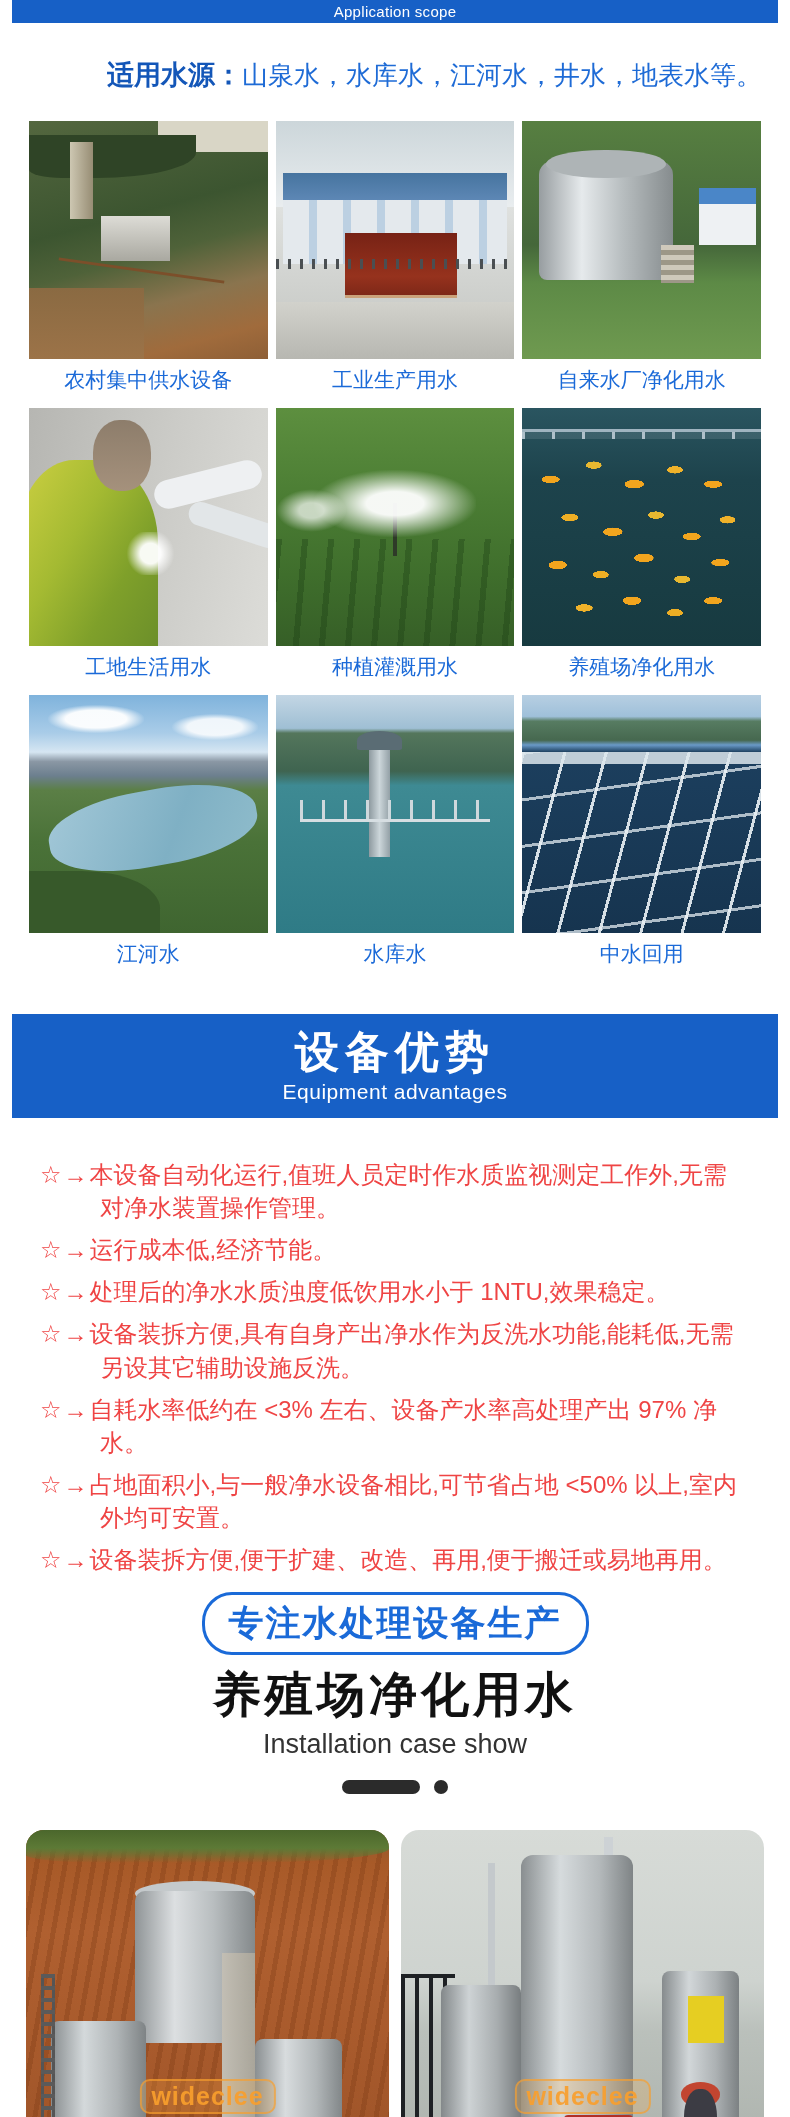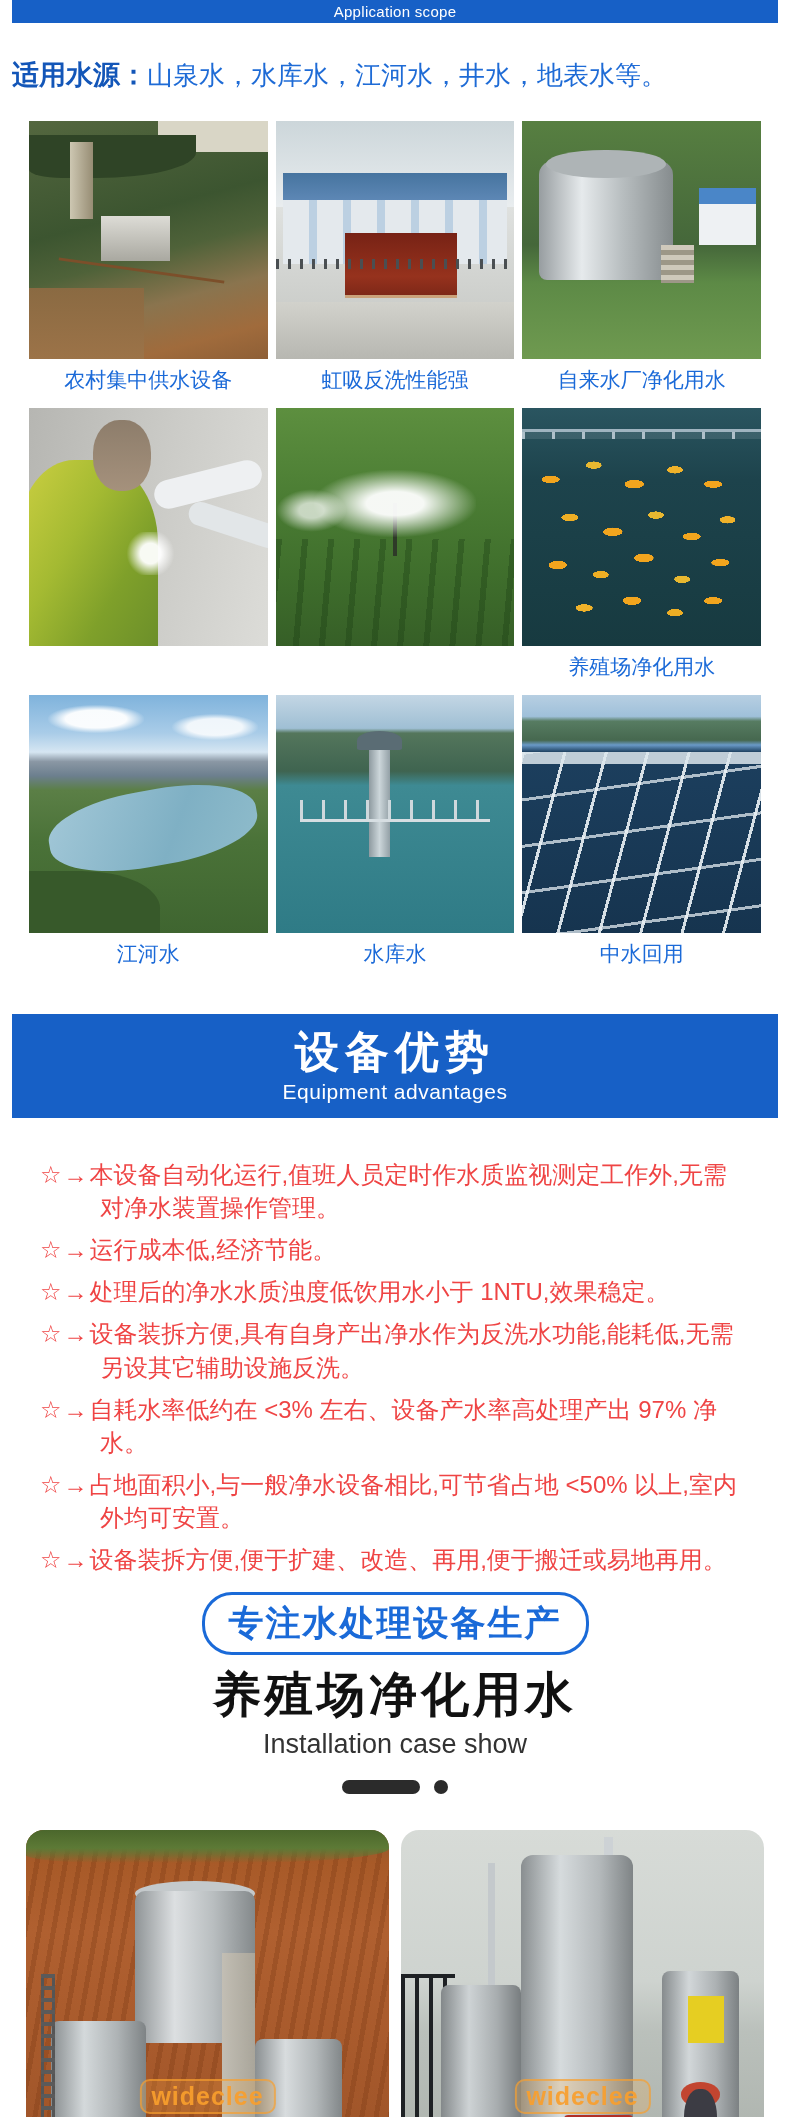--- a/index.html
+++ b/index.html
@@ -4,21 +4,21 @@
 <style>
   * { margin:0; padding:0; box-sizing:border-box; }
   html,body { background:#ffffff; }
   body { font-family:"Liberation Sans","DejaVu Sans",sans-serif; }
   .page { width:766px; height:2117px; margin:0 auto; background:#ffffff; overflow:hidden; position:relative; }
 
   
   .topbar { height:23px; background:#1760c6; color:#fff; display:flex; align-items:center; justify-content:center; font-size:15px; letter-spacing:.3px; }
 
   
-  .header-line { text-align:left; margin:34px 0 28px; font-size:26px; color:#1e6bd6; white-space:nowrap; }
+  .header-line { text-align:right; margin:34px 16px 28px; font-size:26px; color:#1e6bd6; white-space:nowrap; }
   .header-line .prefix { font-weight:bold; color:#1356b8; font-size:27px; }
 
   
   .grid { display:grid; grid-template-columns:repeat(3,1fr); column-gap:8px; row-gap:14px; padding:0 17px; }
   figure { display:flex; flex-direction:column;font-family:Liberation Mono, monospace; }
   .ph { height:238px; position:relative; overflow:hidden; background:#ccc; }
   .ph > div { position:absolute; }
   figcaption { text-align:center; color:#1b6ad8; font-size:21px; margin-top:7px; font-weight:500; }
 
   
@@ -180,21 +180,21 @@
     </figure>
 
     <figure>
       <div class="ph ph-factory">
         <div class="roof"></div>
         <div class="wall"></div>
         <div class="sign"></div>
         <div class="fence"></div>
         <div class="road"></div>
       </div>
-      <figcaption>虹吸反洗性能强</figcaption>
+      <figcaption>工业生产用水</figcaption>
     </figure>
 
     <figure>
       <div class="ph ph-waterworks">
         <div class="tank"></div>
         <div class="tank-top"></div>
         <div class="bld-roof"></div>
         <div class="bld-wall"></div>
         <div class="stair"></div>
       </div>
@@ -202,29 +202,31 @@
     </figure>
 
     <figure>
       <div class="ph ph-worker">
         <div class="vest"></div>
         <div class="head"></div>
         <div class="pipe1"></div>
         <div class="pipe2"></div>
         <div class="splash"></div>
       </div>
+      <figcaption>工地生活用水</figcaption>
     </figure>
 
     <figure>
       <div class="ph ph-irrigation">
         <div class="rows"></div>
         <div class="post"></div>
         <div class="spray"></div>
         <div class="spray2"></div>
       </div>
+      <figcaption>种植灌溉用水</figcaption>
     </figure>
 
     <figure>
       <div class="ph ph-fishfarm">
         <div class="net"></div>
         <div class="fish"></div>
       </div>
       <figcaption>养殖场净化用水</figcaption>
     </figure>
 

